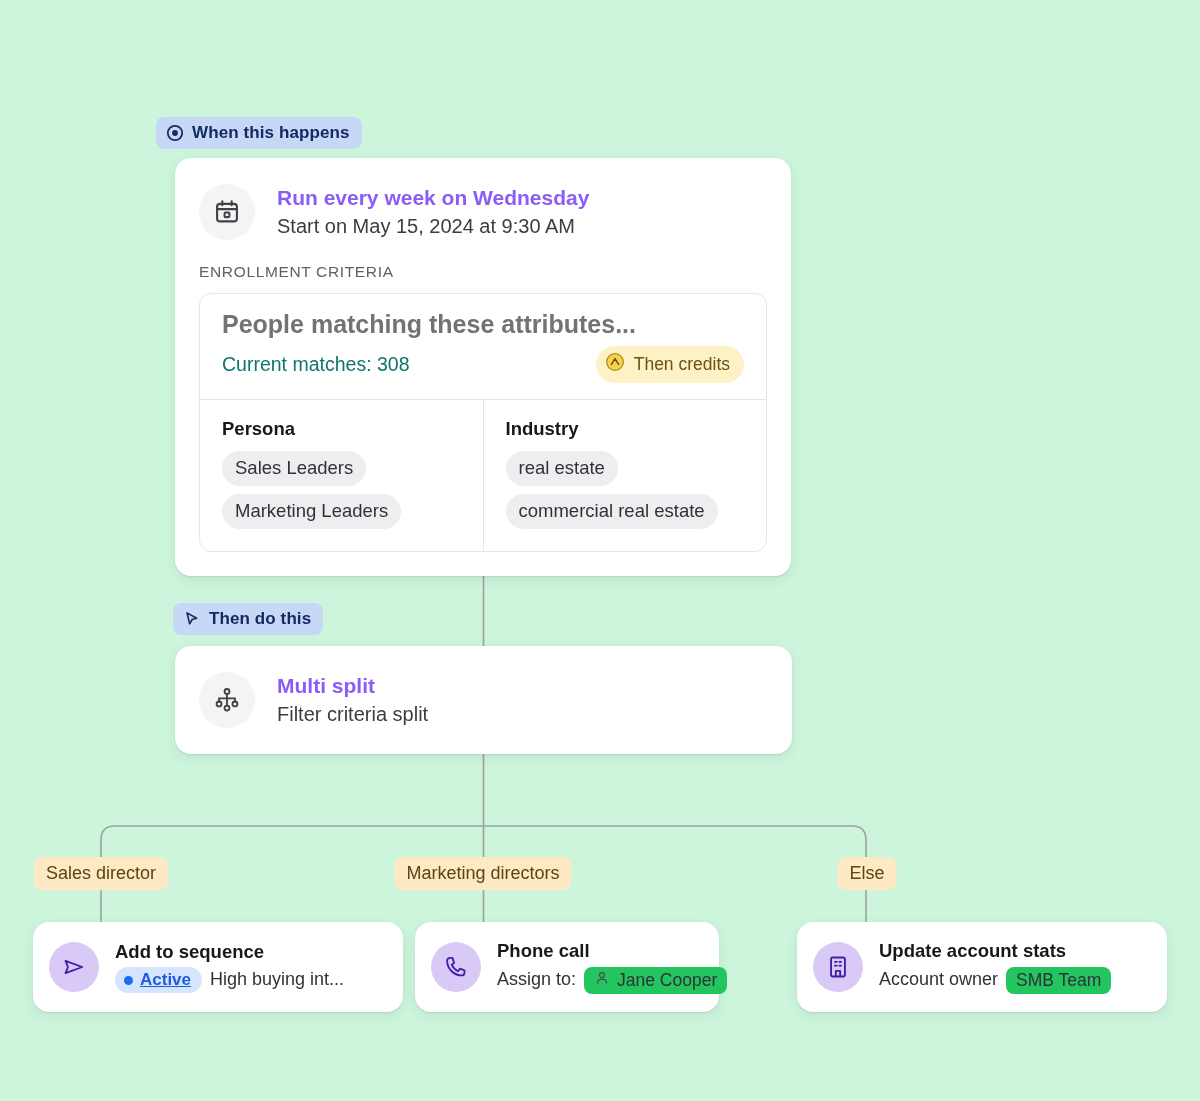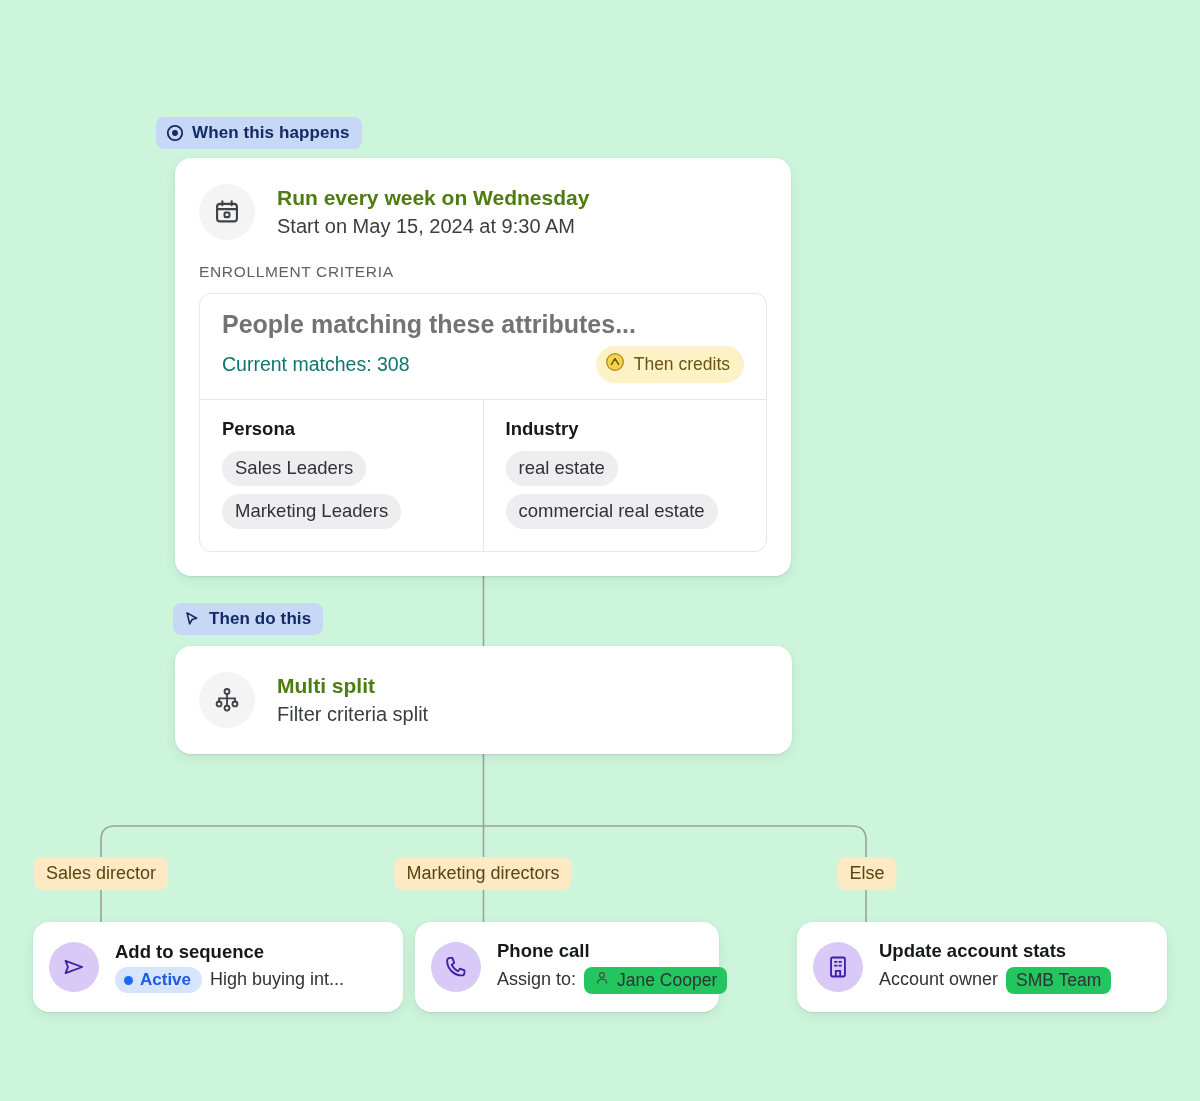--- a/index.html
+++ b/index.html
@@ -68,21 +68,21 @@
     background: #f4f4f5;
     display: flex;
     align-items: center;
     justify-content: center;
     flex: 0 0 auto;
   }
   .node-texts { display: flex; flex-direction: column; gap: 3px; min-width: 0; }
   .node-title {
     font-size: 21px;
     font-weight: 700;
-    color: #4d7c0f;
+    color: #8b5cf6;
     line-height: 1.25;
   }
   .node-sub {
     font-size: 20px;
     color: #3b3d41;
     line-height: 1.25;
   }
 
   .criteria-label {
     margin-top: 23px;
@@ -241,20 +241,21 @@
   .status-badge {
     display: inline-flex;
     align-items: center;
     gap: 7px;
     background: #d7e4fd;
     color: #1b5ce0;
     border-radius: 999px;
     padding: 3px 11px 3px 9px;
     font-size: 17px;
     font-weight: 600;
+    text-decoration: underline;
   }
   .status-dot {
     width: 9px;
     height: 9px;
     border-radius: 50%;
     background: #1b6bf0;
     flex: 0 0 auto;
   }
   .trunc {
     overflow: hidden;

